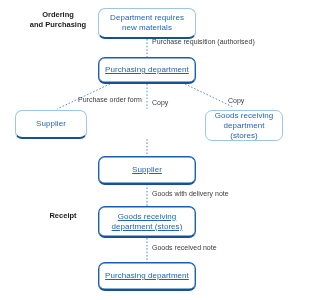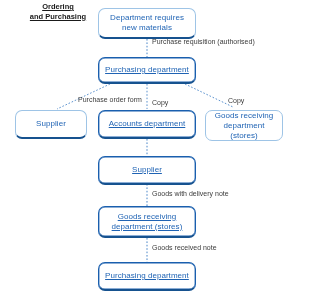--- a/index.html
+++ b/index.html
@@ -95,39 +95,37 @@
 
     <line x1="185" y1="84" x2="233" y2="107" stroke="#4a86c8" stroke-width="0.9" stroke-dasharray="1.6,1.8"></line>
 
     <line x1="147" y1="139" x2="147" y2="156" stroke="#4a86c8" stroke-width="1" stroke-dasharray="1.6,1.8"></line>
 
     <line x1="147" y1="184" x2="147" y2="206" stroke="#4a86c8" stroke-width="1" stroke-dasharray="1.6,1.8"></line>
 
     <line x1="147" y1="238" x2="147" y2="262" stroke="#4a86c8" stroke-width="1" stroke-dasharray="1.6,1.8"></line>
   </svg>
 
-  <div class="stage-label" style="left:24px; top:2px; width:68px;text-decoration:underline;">Ordering
+  <div class="stage-label" style="left:24px; top:10px; width:68px;">Ordering
 and Purchasing</div>
+  <div class="stage-label" style="left:36px; top:211px; width:54px;">Receipt</div>
 
   <div class="node light-dark-base" style="left:98px; top:8px; width:98px; height:31px;">
     <span class="node-label">Department requires
 new materials</span>
   </div>
 
   <div class="node strong" style="left:98px; top:57px; width:98px; height:27px;">
     <span class="node-label">Purchasing department</span>
   </div>
 
   <div class="node light-dark-base" style="left:15px; top:110px; width:72px; height:29px;">
     <span class="node-label">Supplier</span>
   </div>
 
-  <div class="node strong" style="left:98px; top:110px; width:98px; height:29px;">
-    <span class="node-label">Accounts department</span>
-  </div>
 
   <div class="node light" style="left:205px; top:110px; width:78px; height:31px;">
     <span class="node-label">Goods receiving
 department (stores)</span>
   </div>
 
   <div class="node strong" style="left:98px; top:156px; width:98px; height:29px;">
     <span class="node-label">Supplier</span>
   </div>
 

